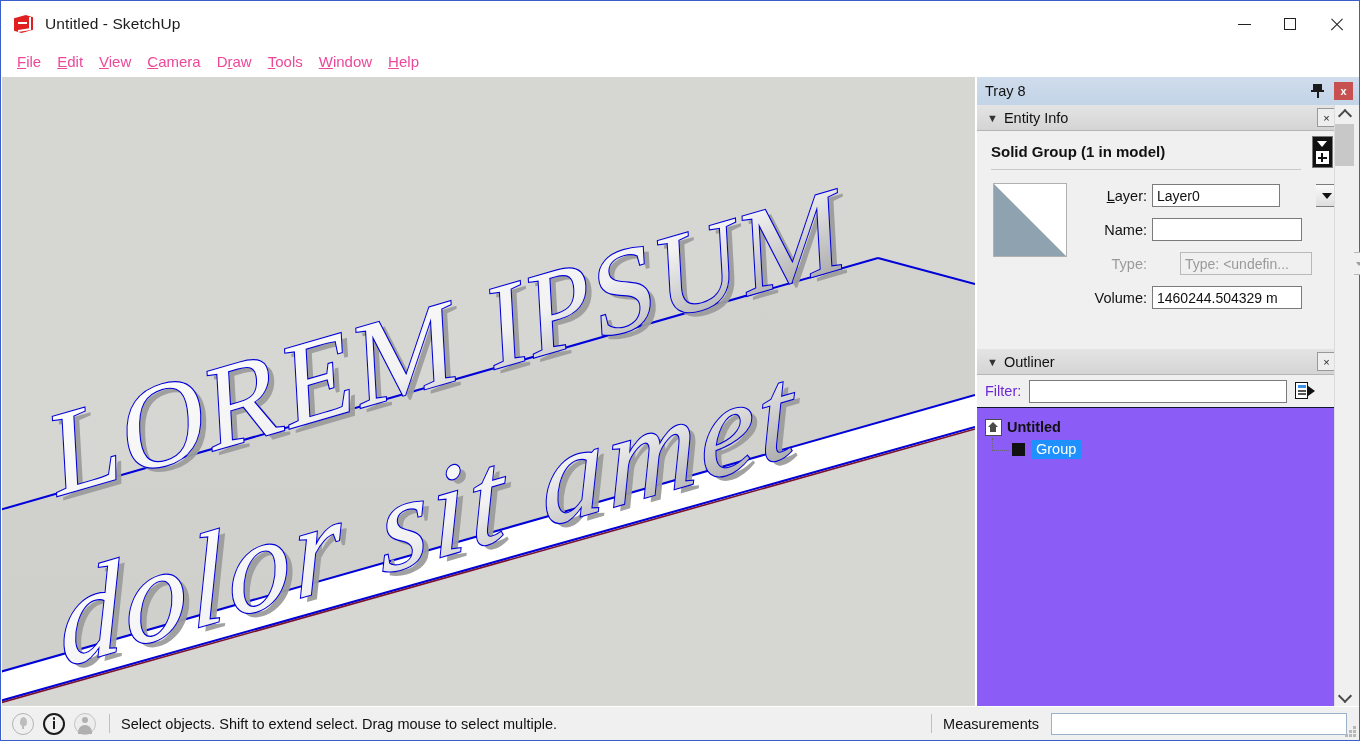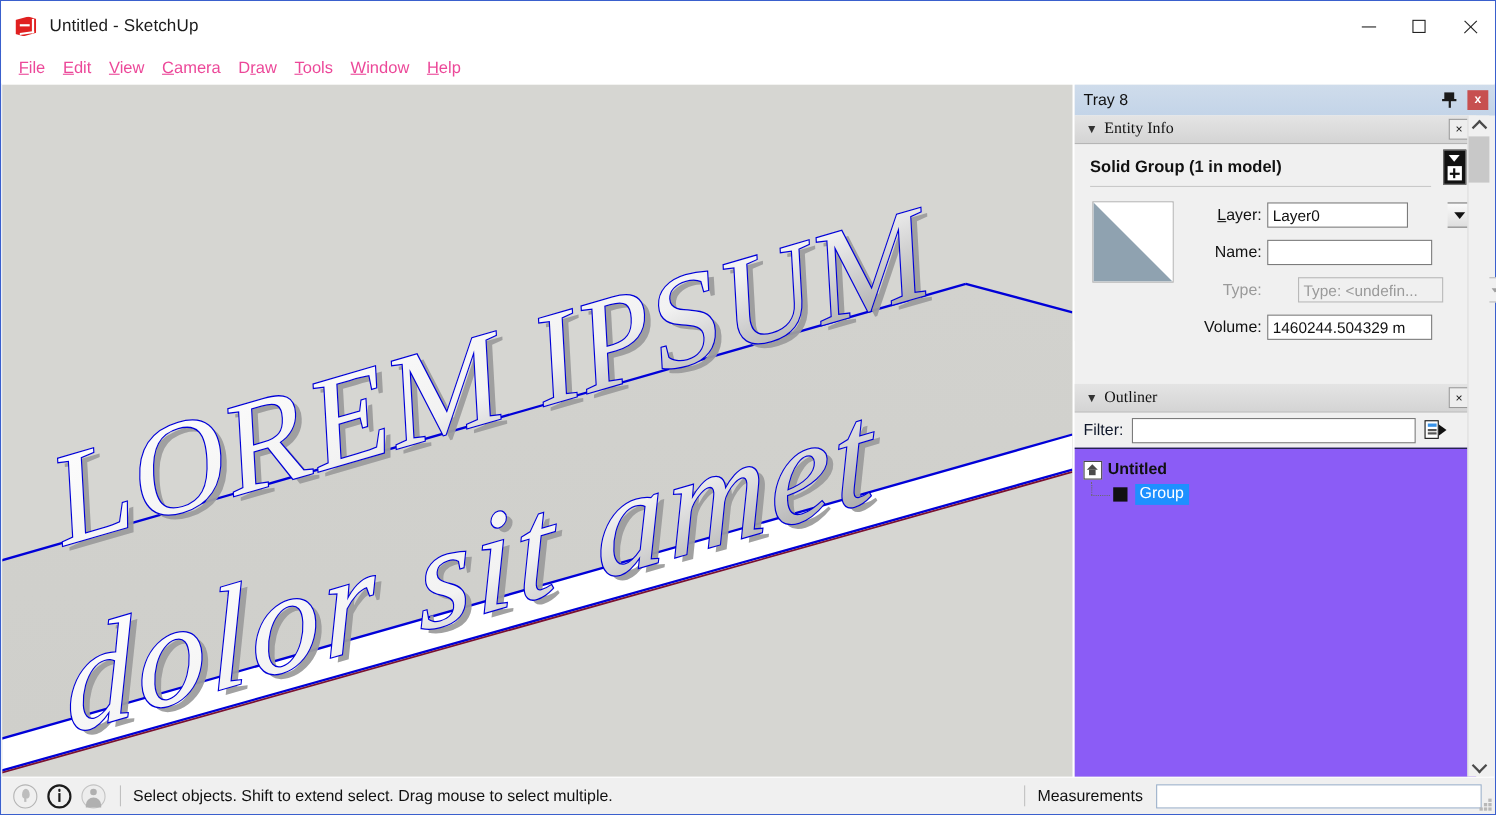--- a/index.html
+++ b/index.html
@@ -134,21 +134,21 @@
   .panel-head {
     height: 26px;
     background: linear-gradient(#e4e4e4, #d4d4d4);
     border-bottom: 1px solid #b5b5b5;
     display: flex; align-items: center;
     box-sizing: border-box;
   }
   .panel-head .tri {
     font-size: 11px; color: #333; margin-left: 10px; margin-right: 6px;
   }
-  .panel-head .ptitle { font-size: 14.5px; color: #111; font-family: Liberation Serif, serif; }
+  .panel-head .ptitle { font-size: 14.5px; color: #111; }
   .panel-head .spacer { flex: 1; }
   .panel-x {
     width: 17px; height: 17px; margin-right: 6px;
     border: 1px solid #999; background: #eee;
     display: flex; align-items: center; justify-content: center;
     font-size: 11px; color: #222; cursor: default;
   }
 
   .entity-panel {
     position: absolute; left: 0; top: 28px;
@@ -248,21 +248,21 @@
   .outliner-panel {
     position: absolute; left: 0; top: 272px;
     width: 365px; height: 357px;
     background: #f0f0f0;
   }
   .filter-row {
     position: absolute; left: 0; top: 26px;
     width: 365px; height: 32px;
     display: flex; align-items: center;
   }
-  .filter-label { font-size: 14.5px; color: #0f172a; margin-left: 8px; margin-right: 8px; }
+  .filter-label { font-size: 14.5px; color: #6d28d9; margin-left: 8px; margin-right: 8px; }
   .filter-input {
     width: 258px; height: 23px; box-sizing: border-box;
     border: 1px solid #7b7b7b; background: #ffffff;
   }
   .details-icon {
     width: 26px; height: 22px; margin-left: 8px;
     position: relative; cursor: default;
   }
   .details-icon .page {
     position: absolute; left: 0; top: 2px; width: 13px; height: 17px;

